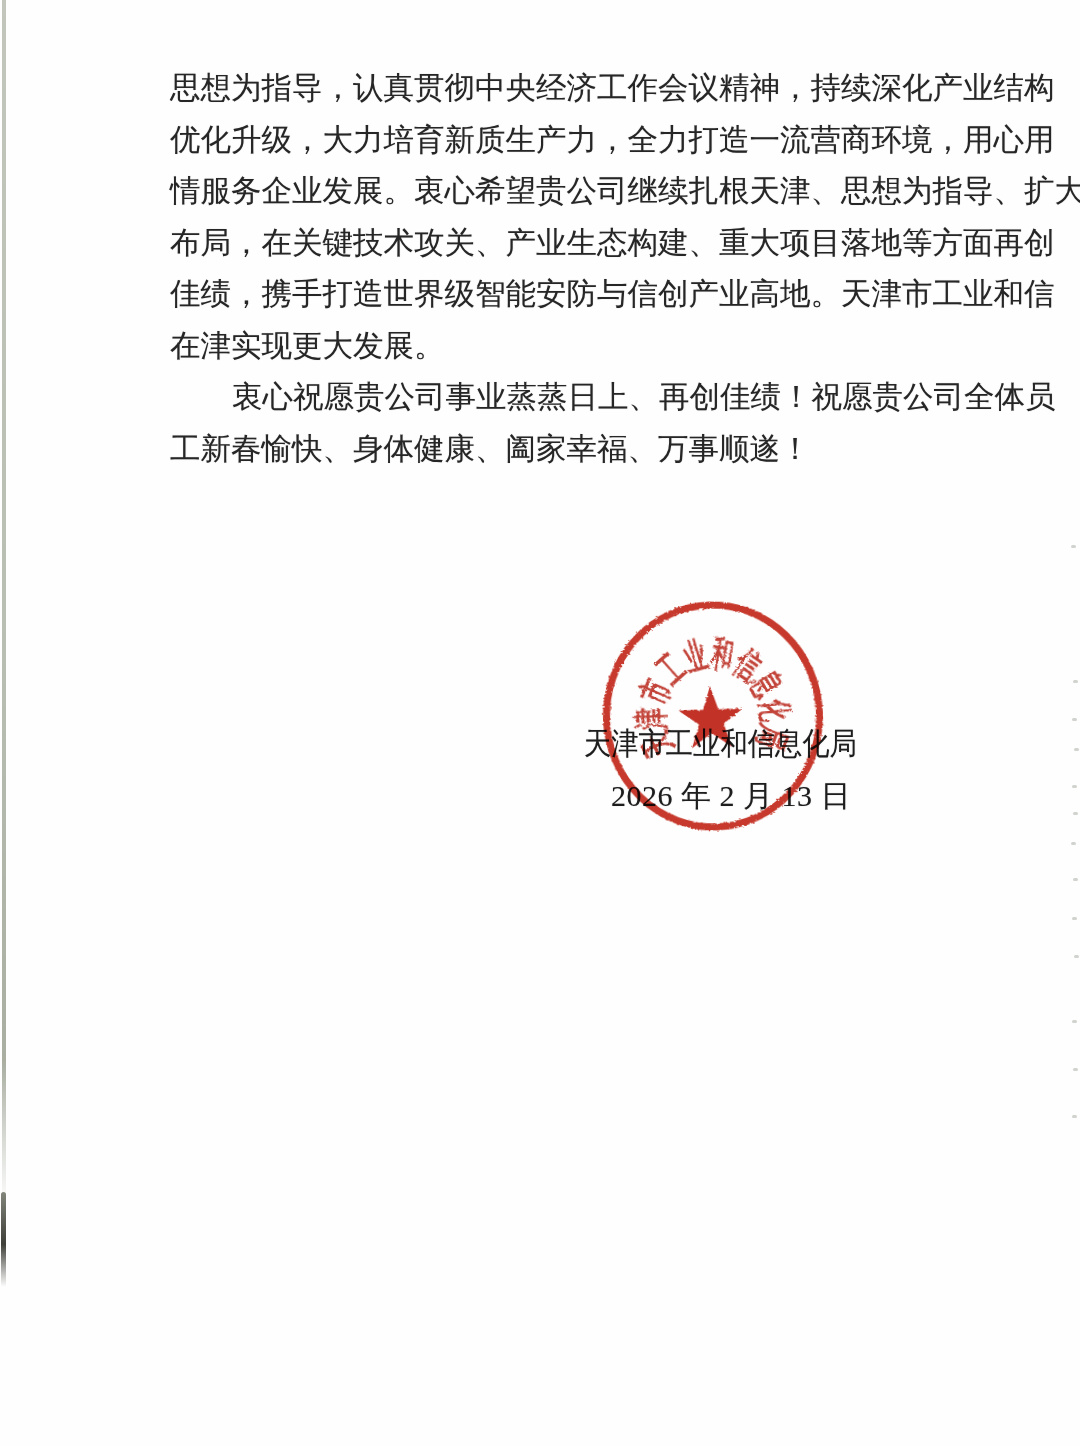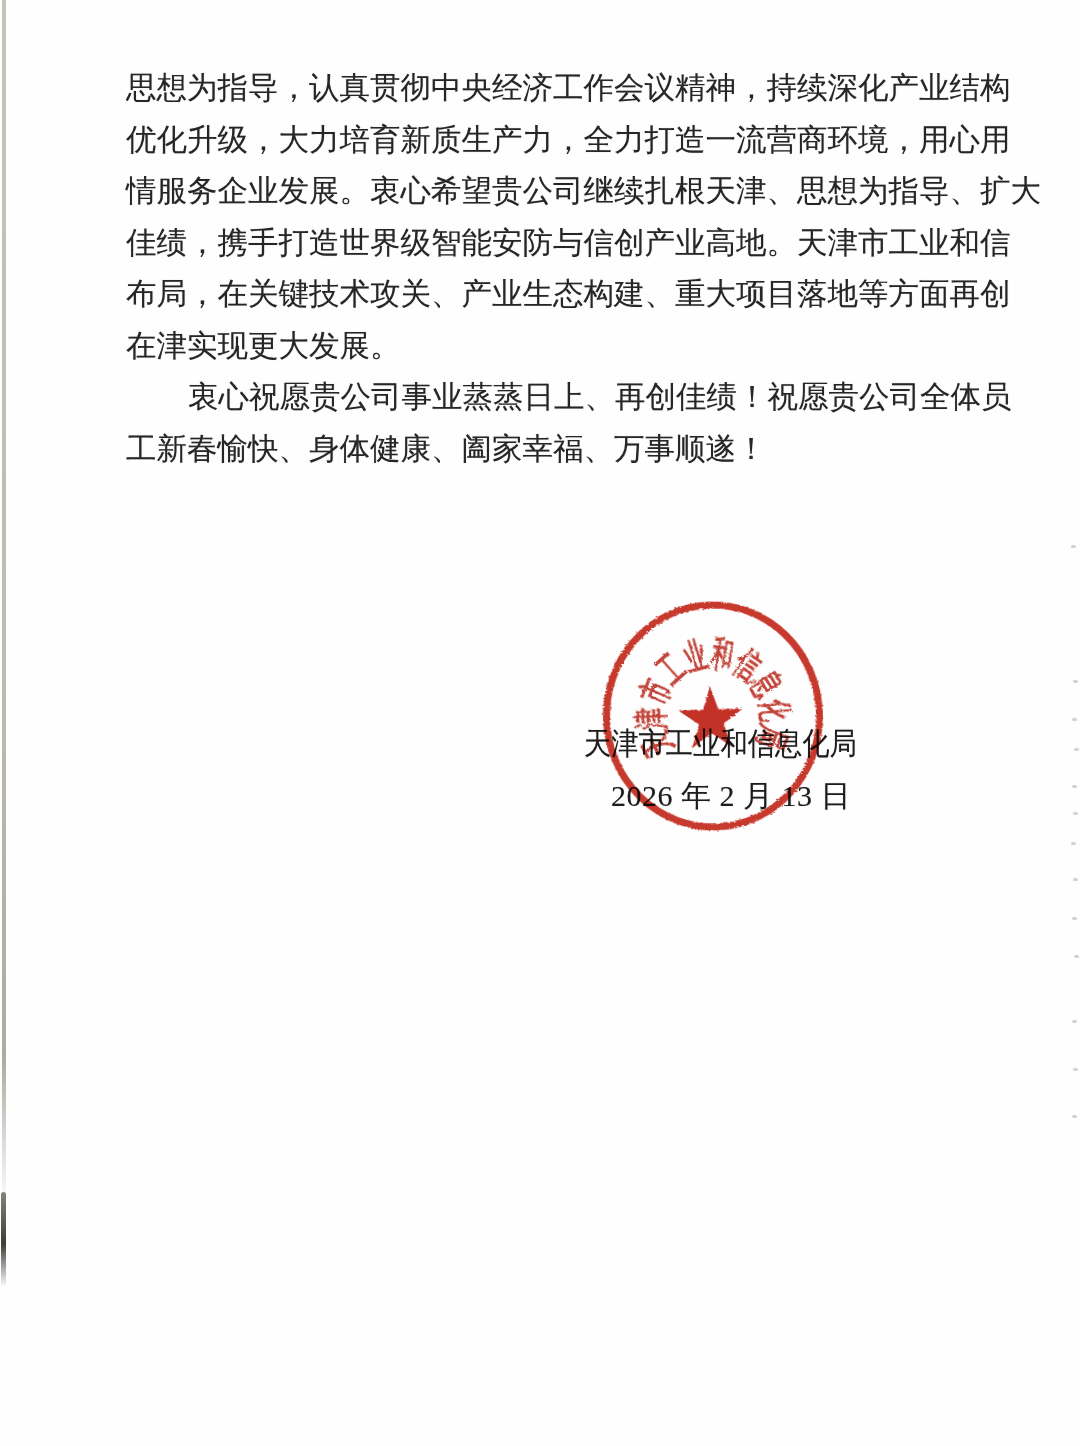--- a/index.html
+++ b/index.html
@@ -19,21 +19,21 @@
     position:absolute;left:1px;top:1192px;width:5px;height:95px;border-radius:3px;
     background:linear-gradient(to bottom,#82857a 0%,#3d3f38 55%,rgba(61,63,56,0) 100%);
   }
   .rmark{position:absolute;width:5px;height:3px;background:#c4c8c2;border-radius:2px;opacity:.8;}
   
   .body-text{
     position:absolute;left:126px;top:63px;width:815px;
     font-size:30.5px;line-height:51.5px;color:#262626;
     text-shadow:0 0 1px rgba(60,60,60,.35);
   }
-  .line{height:51.5px;text-align:justify;text-align-last:justify;text-justify:inter-character;white-space:nowrap;}
+  .line{height:51.5px;text-align:justify;text-align-last:justify;text-justify:inter-character;white-space:nowrap;margin-left:44px;}
   .line.plain{text-align-last:left;}
   .line.indent{text-indent:62px;font-family:Liberation Serif, serif;}
   .signature{
     position:absolute;left:584px;top:723px;font-size:31px;color:#1d1d1d;
     white-space:nowrap;transform:scaleX(.88);transform-origin:left center;
     text-shadow:0 0 1px rgba(50,50,50,.4);
   }
   .date{
     position:absolute;left:611px;top:776px;font-size:30px;color:#1d1d1d;
     white-space:nowrap;letter-spacing:.5px;
@@ -65,22 +65,22 @@
     <span class="rmark" style="left:1074px;top:955px;"></span>
     <span class="rmark" style="left:1072px;top:1020px;"></span>
     <span class="rmark" style="left:1073px;top:1068px;"></span>
     <span class="rmark" style="left:1072px;top:1115px;"></span>
   </div>
 
   <div class="body-text">
     <div class="line">思想为指导，认真贯彻中央经济工作会议精神，持续深化产业结构</div>
     <div class="line">优化升级，大力培育新质生产力，全力打造一流营商环境，用心用</div>
     <div class="line">情服务企业发展。衷心希望贵公司继续扎根天津、思想为指导、扩大</div>
+    <div class="line">布局，在关键技术攻关、产业生态构建、重大项目落地等方面再创</div>
     <div class="line">佳绩，携手打造世界级智能安防与信创产业高地。天津市工业和信</div>
-    <div class="line">布局，在关键技术攻关、产业生态构建、重大项目落地等方面再创</div>
     <div class="line plain">在津实现更大发展。</div>
     <div class="line indent">衷心祝愿贵公司事业蒸蒸日上、再创佳绩！祝愿贵公司全体员</div>
     <div class="line plain">工新春愉快、身体健康、阖家幸福、万事顺遂！</div>
   </div>
 
   <div class="signature">天津市工业和信息化局</div>
   <div class="date">2026 年 2 月 13 日</div>
 
   <svg class="seal" width="234" height="240" viewBox="-117 -119 234 240">
     <defs>

